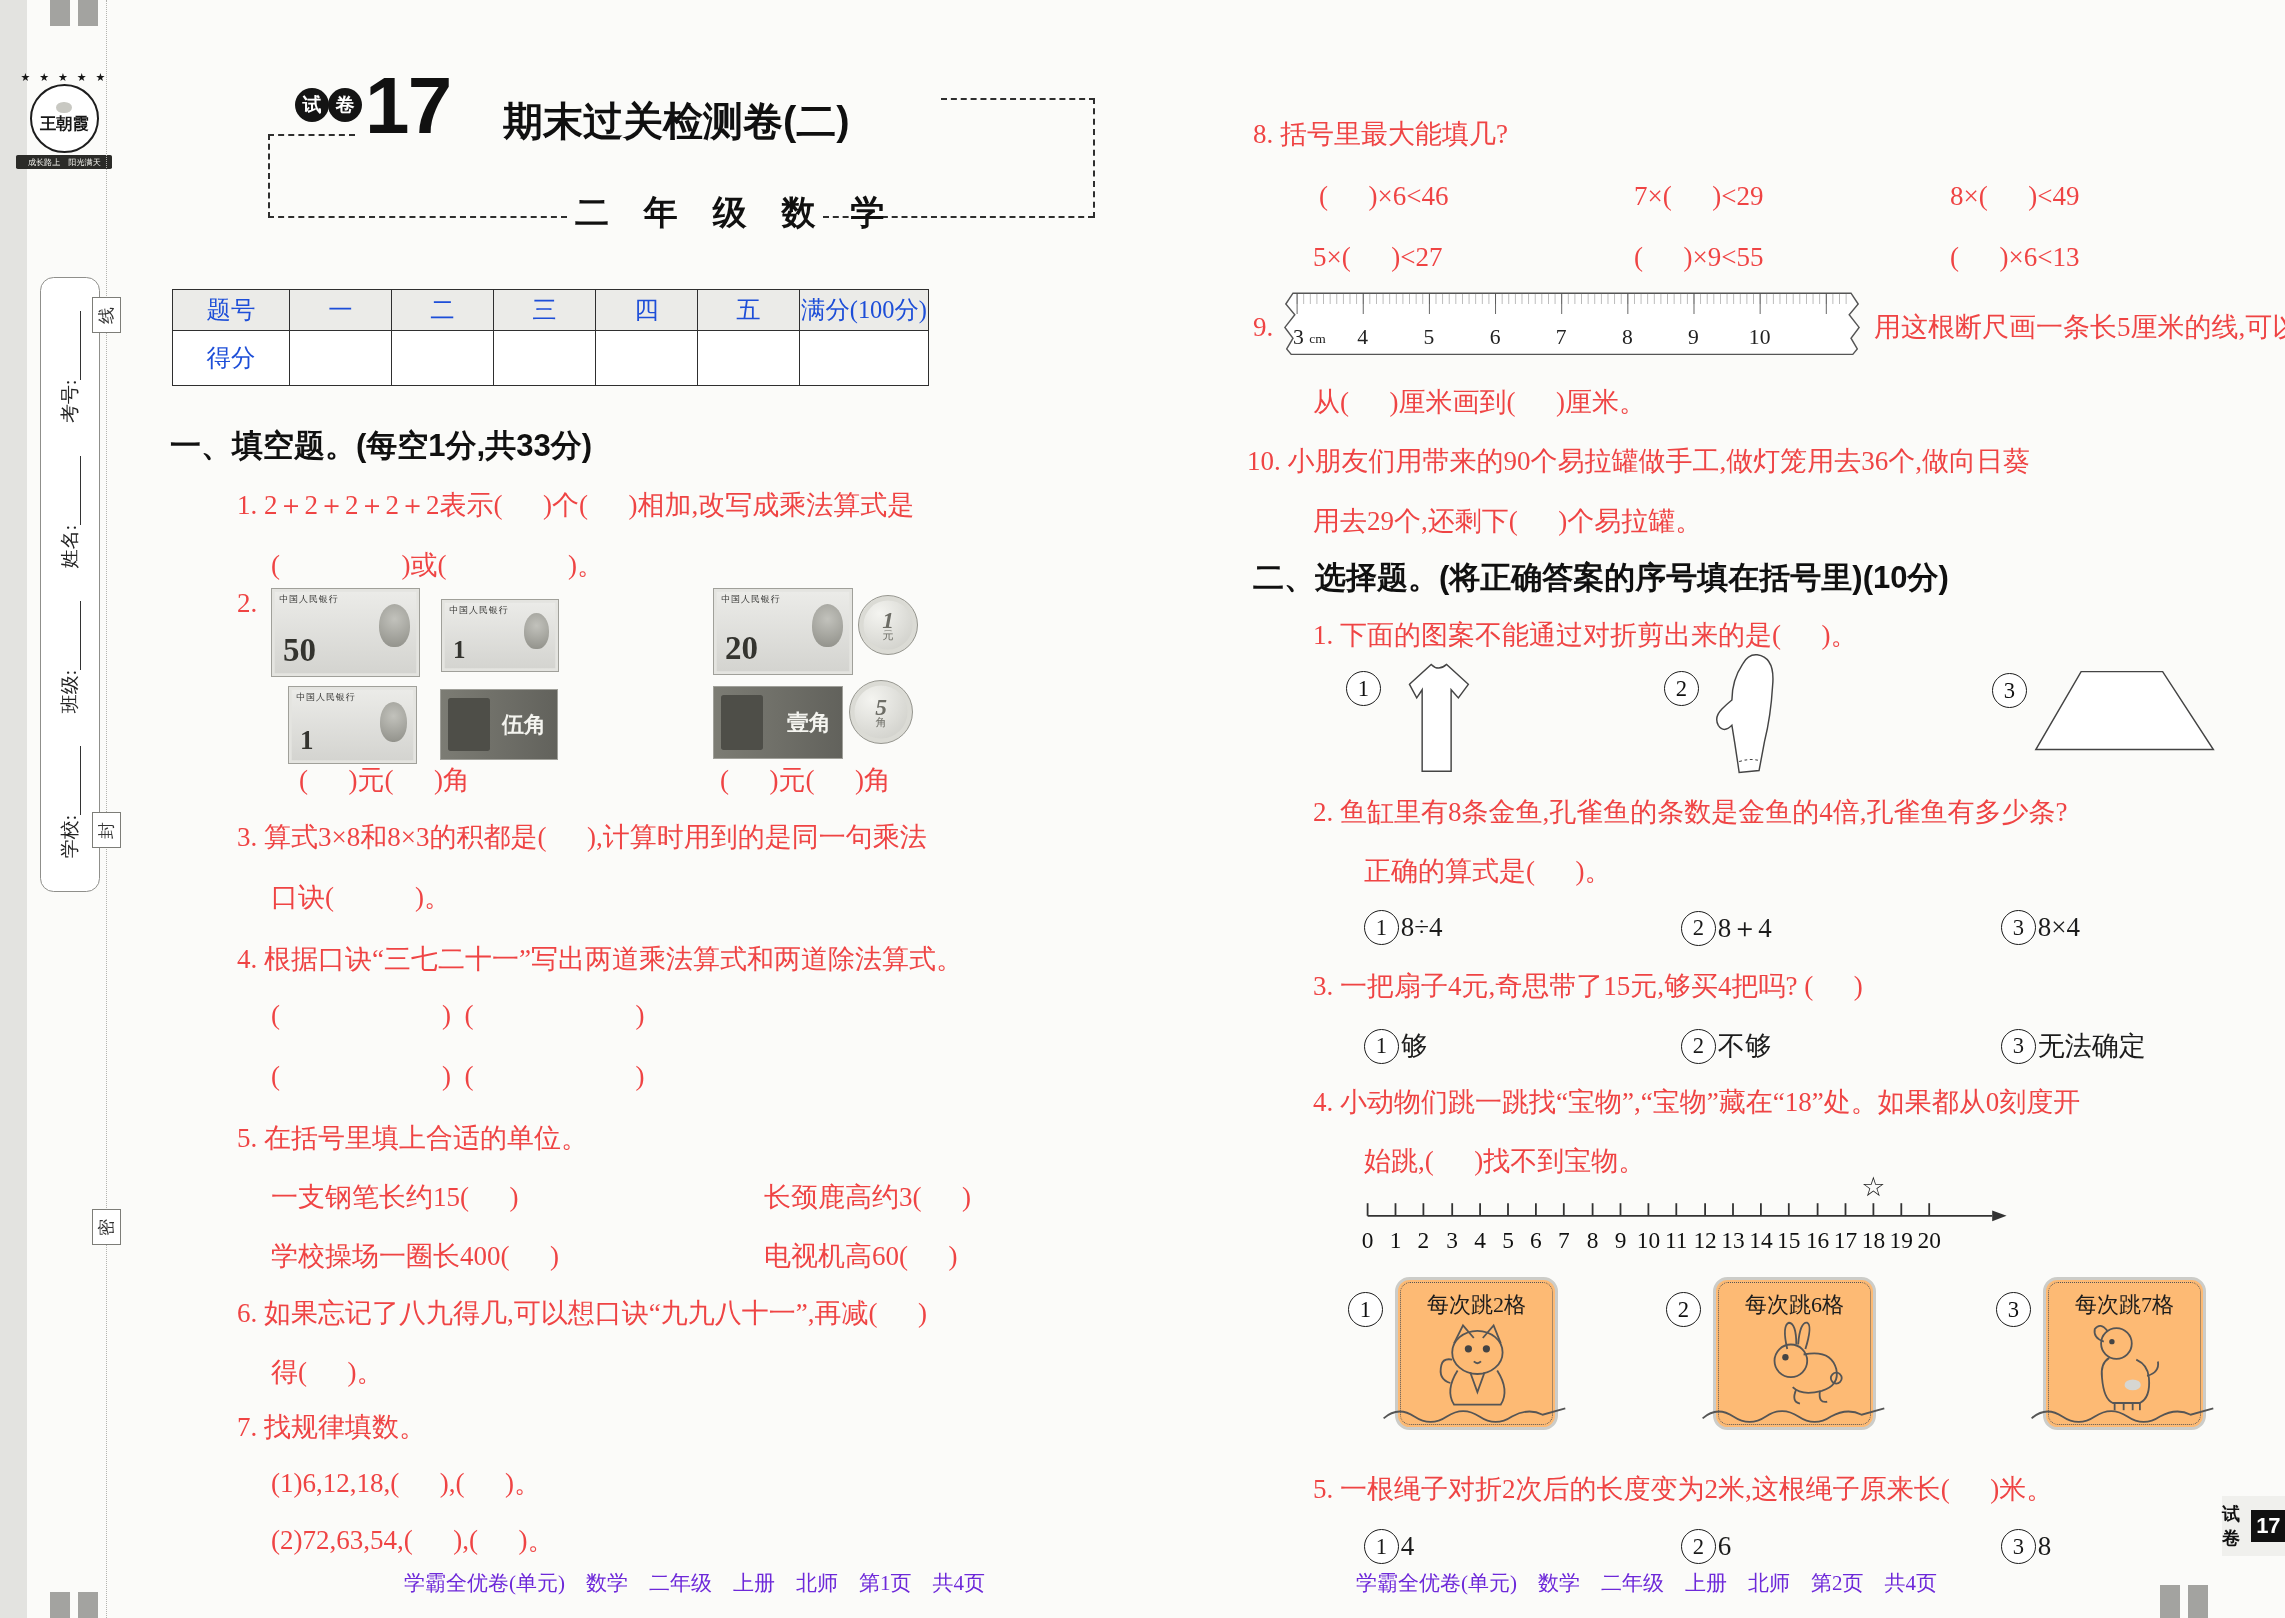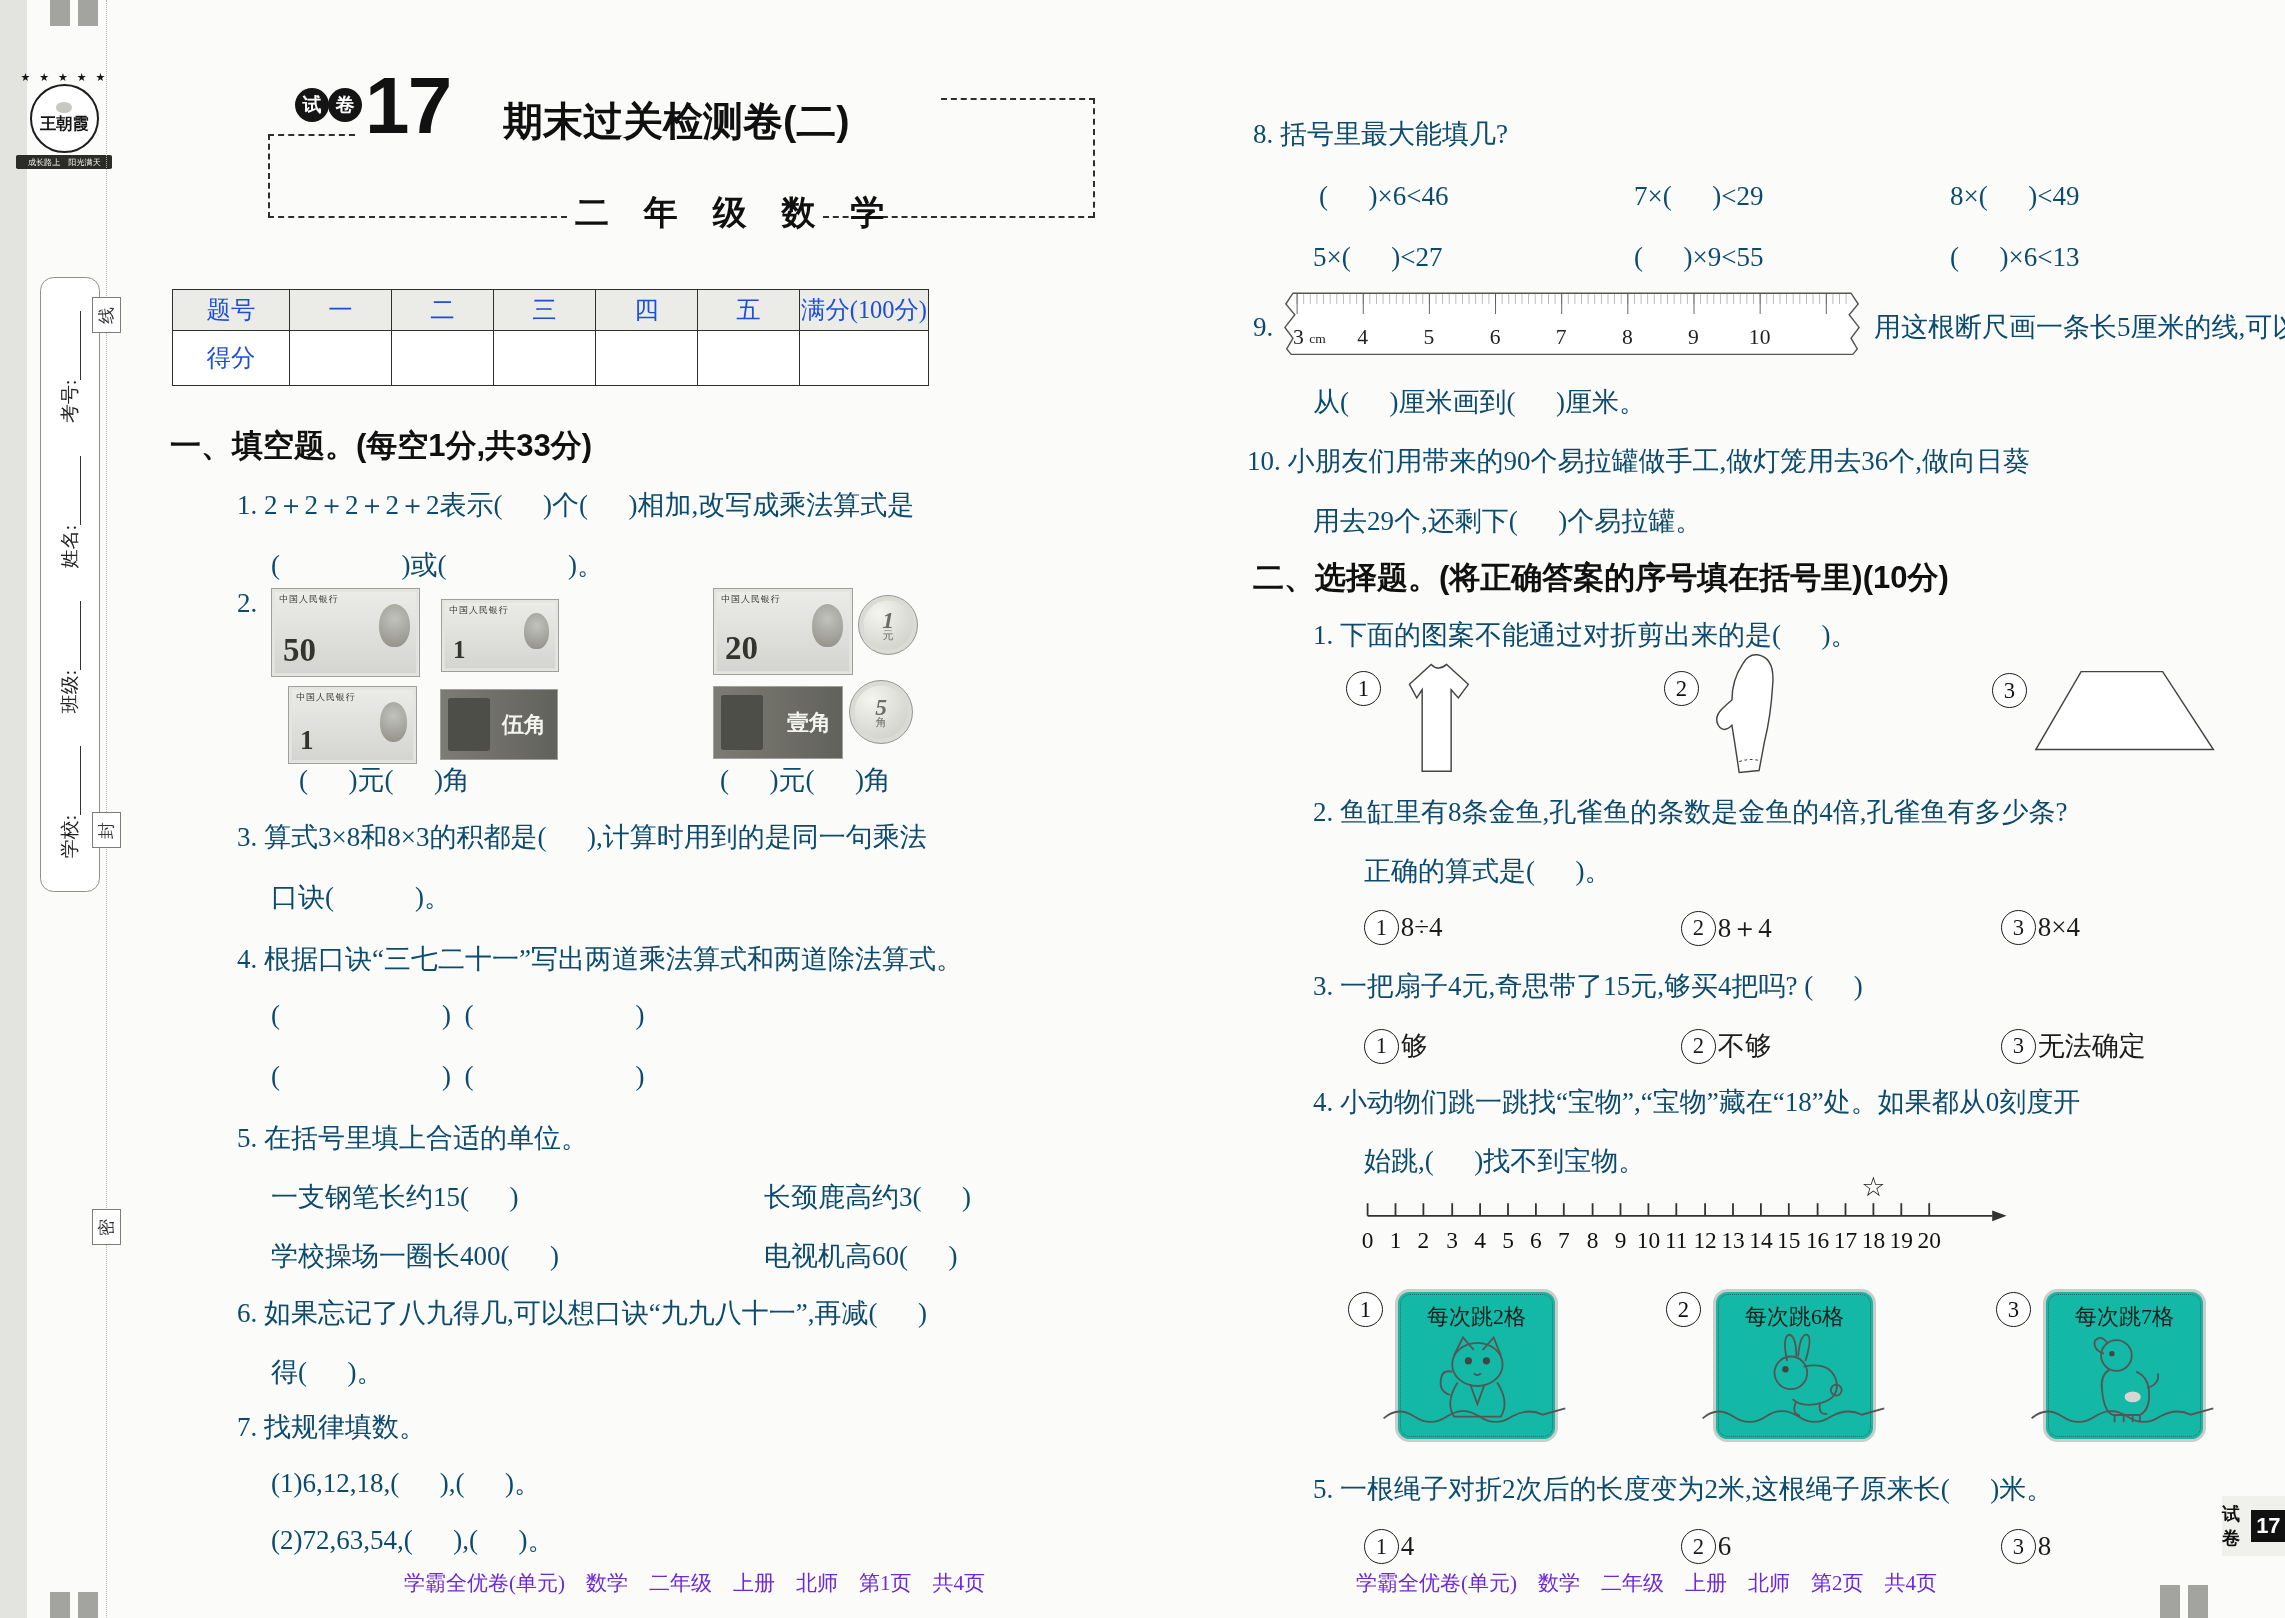--- a/index.html
+++ b/index.html
@@ -1,19 +1,19 @@
 <!DOCTYPE html>
 <html style="font-size:14.5px"><head>
 <meta charset="utf-8">
 <style>
   html,body{margin:0;padding:0;background:#d8d8d6;}
   .canvas{position:relative;width:2286px;height:1618px;background:#fbfbf9;overflow:hidden;
           font-family:"Liberation Serif",serif;color:#1c1c1c;}
   .abs{position:absolute;}
-  .t{position:absolute;font-family:"Liberation Serif",serif;font-size:27px;color:#0c4a6e;white-space:pre;}
+  .t{position:absolute;font-family:"Liberation Serif",serif;font-size:27px;color:#ef4444;white-space:pre;}
   .h{position:absolute;font-family:"Liberation Sans",sans-serif;font-weight:bold;font-size:31px;color:#101010;white-space:pre;}
   .foot{position:absolute;font-size:21px;color:#6d28d9;text-align:center;white-space:pre;}
   .dash-h{position:absolute;height:0;border-top:2.7px dashed #2e2e2e;}
   .dash-v{position:absolute;width:0;border-left:2.7px dashed #2e2e2e;}
   .badge{position:absolute;width:34px;height:34px;border-radius:50%;background:#141414;color:#fff;
          display:flex;align-items:center;justify-content:center;font-size:19px;font-weight:bold;
          font-family:"Liberation Sans",sans-serif;}
   .bignum{position:absolute;font-family:"Liberation Sans",sans-serif;font-weight:900;font-size:80px;color:#111;letter-spacing:-1.8px;}
   .subtitle{position:absolute;font-family:"Liberation Sans",sans-serif;font-weight:bold;font-size:34px;letter-spacing:12.7px;color:#101010;white-space:pre;}
   table.stable{position:absolute;border-collapse:collapse;table-layout:fixed;background:#fff;}
@@ -32,21 +32,21 @@
   .bill .portrait{position:absolute;right:9px;top:14.5px;width:31px;height:43px;border-radius:50% 50% 46% 46%;
       background:radial-gradient(circle at 50% 35%,#c2c2bc,#8d8d86);}
   .bill.dark{background:linear-gradient(90deg,#7c7c74,#62625c);box-shadow:none;}
   .bill.dark .big{position:absolute;left:auto;right:11px;top:50%;transform:translateY(-50%);font-size:22px;color:#f4f4ef;bottom:auto;}
   .bill.dark .portrait2{position:absolute;left:7.2px;top:8.1px;width:42px;height:calc(100% - 16.3px);background:#4e4e48;border-radius:2.7px;}
   .coin{position:absolute;border-radius:50%;border:1.8px solid #96968f;
         background:radial-gradient(circle at 35% 30%,#f4f4f0,#c6c6c0);box-shadow:inset 0 0 0 4.5px #dbdbd5;
         display:flex;flex-direction:column;align-items:center;justify-content:center;}
   .coin .cv{font-size:23.5px;font-weight:bold;font-style:italic;color:#6d6d66;line-height:20px;}
   .coin .cu{font-size:11px;color:#6d6d66;line-height:11px;}
-  .jumpbox{position:absolute;width:157px;height:147px;border:3.6px solid #ccccc8;border-radius:14.5px;background:#14b8a6;margin-top:12px;}
+  .jumpbox{position:absolute;width:157px;height:147px;border:3.6px solid #ccccc8;border-radius:14.5px;background:#fdba74;}
   .jumpbox .inner{position:absolute;inset:1.8px;border:1.8px dotted #555;border-radius:10px;display:flex;flex-direction:column;align-items:center;}
   .jumpbox .jlabel{margin-top:7.2px;font-size:22px;white-space:pre;}
   .fpanel{position:absolute;left:40px;top:277px;width:58px;height:613px;border:1.8px solid #8f8f8b;border-radius:13.6px;background:#fff;}
   .frot{position:absolute;left:0;top:613px;width:613px;height:58px;transform-origin:0 0;transform:rotate(-90deg);
         display:flex;align-items:center;justify-content:space-evenly;}
   .fitem{display:flex;align-items:center;}
   .fitem .flabel{font-size:19px;color:#222;white-space:pre;}
   .fitem .fline{display:inline-block;width:69px;height:20px;border-bottom:1.8px solid #333;}
   .sealbox{position:absolute;left:92px;width:27px;height:34px;border:1.4px solid #7d7d78;background:#fff;
            display:flex;align-items:center;justify-content:center;}

